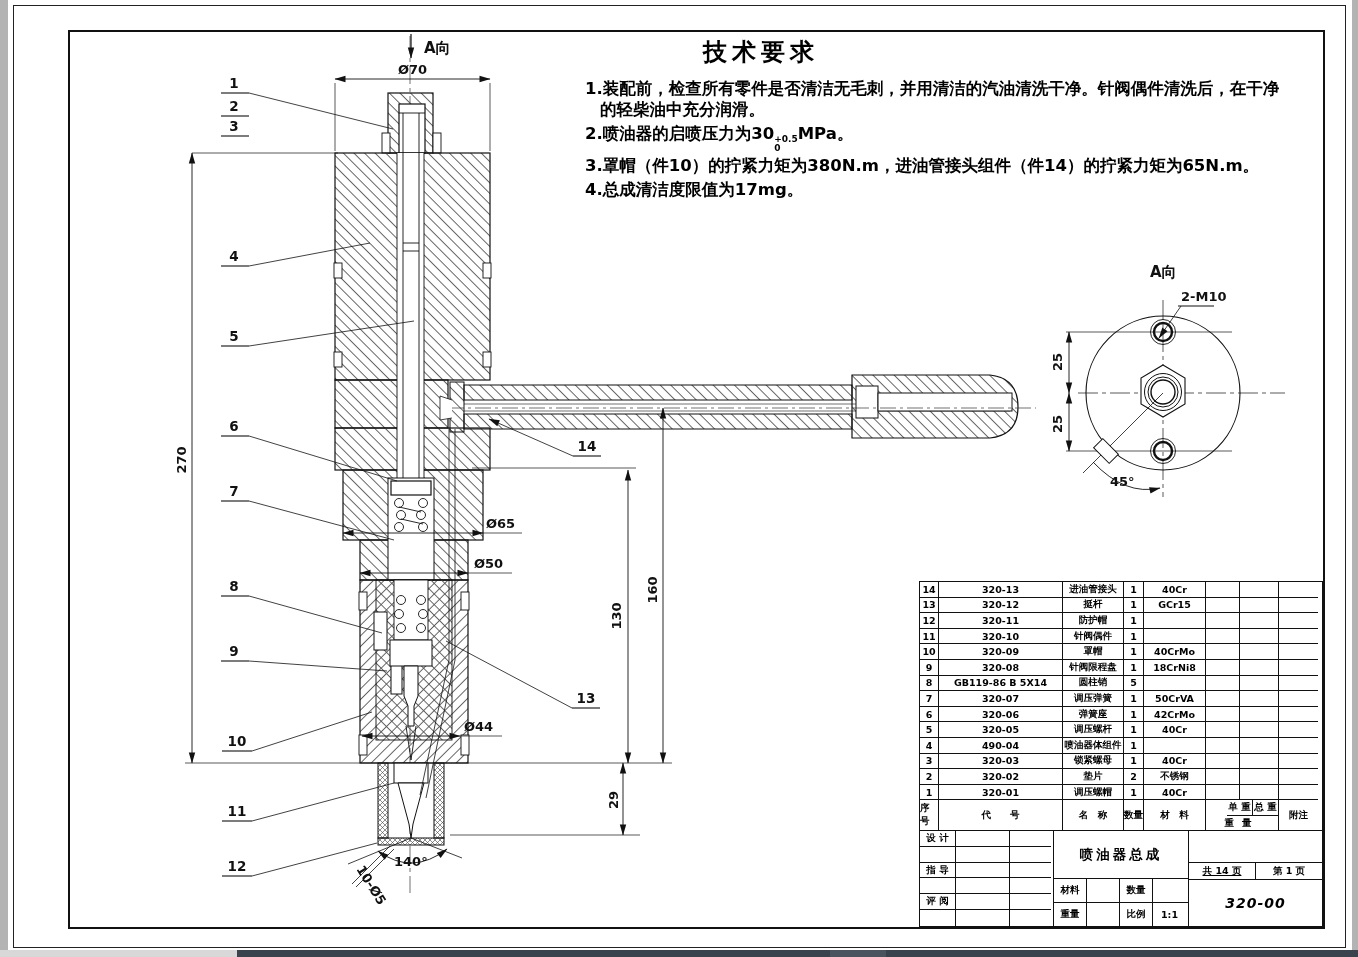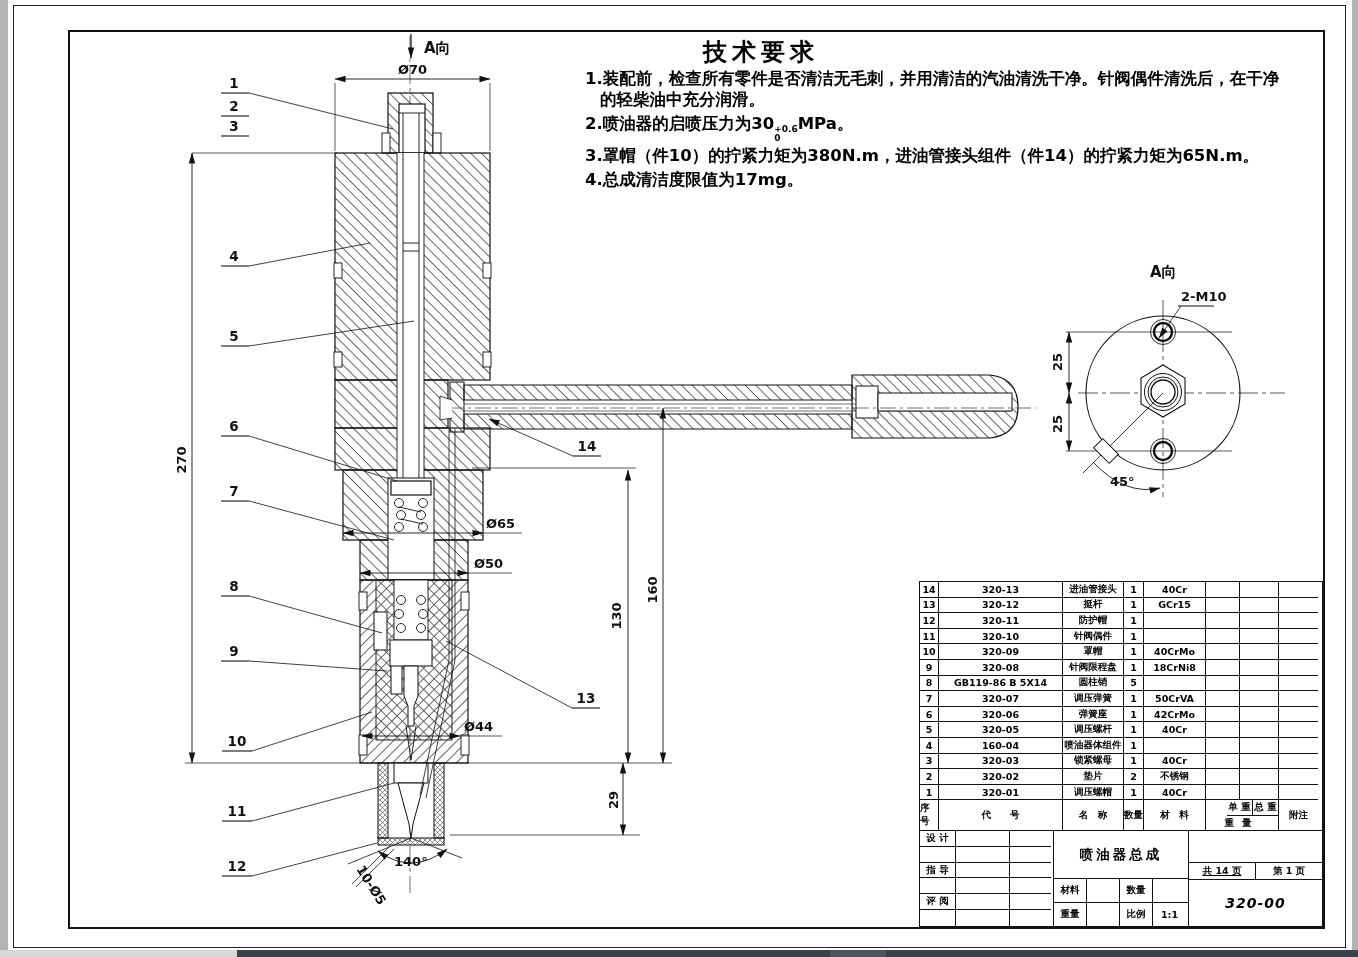--- a/index.html
+++ b/index.html
@@ -9,21 +9,21 @@
   .edge.left{left:0;}
   .edge.right{right:0;width:6px;}
   .frame-outer{position:absolute;left:13px;top:5px;width:1331px;height:941px;border:1.5px solid #222;}
   .frame-inner{position:absolute;left:68px;top:30px;width:1253px;height:895px;border:2.5px solid #111;}
   .osbar{position:absolute;left:0;bottom:0;height:7px;width:100%;background:#d8d8d8;}
   .osbar .dark{position:absolute;left:237px;right:0;top:0;bottom:0;background:#39434e;}
   .osbar .seg{position:absolute;left:830px;width:56px;top:0;bottom:0;background:#4a545f;}
 
   
   .techreq{position:absolute;left:585px;top:36px;width:710px;font-weight:bold;}
-  .techreq h1{font-size:24px;margin:0 0 0 118px;letter-spacing:5px;font-weight:bold;}
+  .techreq h1{font-size:24px;margin:0 0 10px 118px;letter-spacing:5px;font-weight:bold;}
   .techreq p{font-size:16.5px;line-height:21px;margin:0 0 3px 0;}
   .techreq .cont{padding-left:15px;}
   .tol{display:inline-flex;flex-direction:column;font-size:9px;line-height:8.5px;
        vertical-align:-3px;font-weight:bold;}
 
   
   svg.draw{position:absolute;left:0;top:0;pointer-events:none;}
   svg.draw text{font-family:"DejaVu Sans","Liberation Sans",sans-serif;font-weight:bold;fill:#111;}
   .dimtxt{font-size:13px;}
   .baltxt{font-size:13.5px;}
@@ -75,21 +75,21 @@
 <div class="screen">
 
   <div class="frame-outer"></div>
   <div class="frame-inner"></div>
 
   <div class="techreq">
     <h1>技术要求</h1>
     <p><span>1.装配前，检查所有零件是否清洁无毛刺，并用清洁的汽油清洗干净。针阀偶件清洗后，在干净</span><br>
        <span class="cont">的轻柴油中充分润滑。</span></p>
     <p><span>2.喷油器的启喷压力为</span><span>30</span><span class="tol">
-          <span>+0.6</span>
+          <span>+0.5</span>
           <span>0</span>
         </span><span>MPa。</span></p>
     <p>3.罩帽（件10）的拧紧力矩为380N.m，进油管接头组件（件14）的拧紧力矩为65N.m。</p>
     <p>4.总成清洁度限值为17mg。</p>
   </div>
 
   <svg class="draw" width="1358" height="957" viewBox="0 0 1358 957">
     <defs>
       <pattern id="h45" patternUnits="userSpaceOnUse" width="7.5" height="7.5" patternTransform="rotate(45)">
         <line x1="0" y1="0.5" x2="7.5" y2="0.5" stroke="#555" stroke-width="0.9"></line>
@@ -416,21 +416,21 @@
         <div class="c">320-05</div>
         <div class="c">调压螺杆</div>
         <div class="c">1</div>
         <div class="c">40Cr</div>
         <div class="c"></div>
         <div class="c"></div>
         <div class="c"></div>
       </div>
     <div class="bom-row">
         <div class="c">4</div>
-        <div class="c">160-04</div>
+        <div class="c">490-04</div>
         <div class="c">喷油器体组件</div>
         <div class="c">1</div>
         <div class="c"></div>
         <div class="c"></div>
         <div class="c"></div>
         <div class="c"></div>
       </div>
     <div class="bom-row">
         <div class="c">3</div>
         <div class="c">320-03</div>

